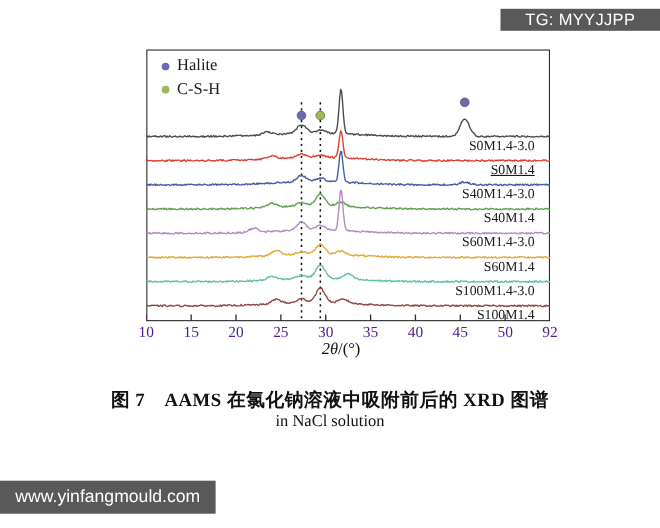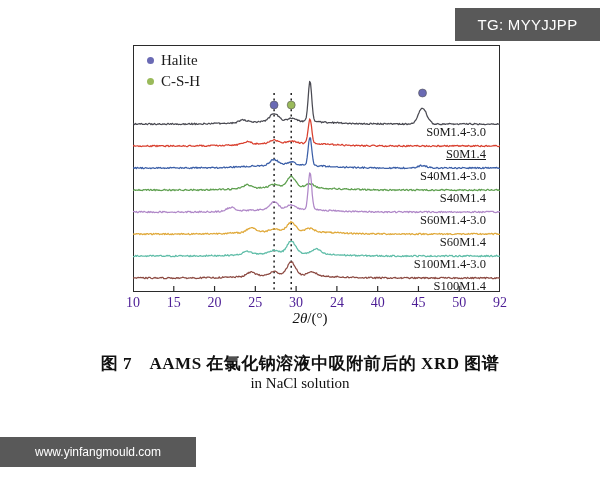--- a/index.html
+++ b/index.html
@@ -5,30 +5,30 @@
   html,body{margin:0;padding:0;}
   body{
     width:600px;height:480px;position:relative;overflow:hidden;
     background:#ffffff;
     font-family:"Liberation Serif", serif;
   }
   #page{position:absolute;inset:0;}
 
   
   .tag{
-    position:absolute;left:455px;top:8px;width:145px;height:33px;
+    position:absolute;left:455px;top:8px;width:145px;height:20px;
     background:#595959;color:#ffffff;
     font-family:"Liberation Sans", sans-serif;font-size:15px;
     display:flex;align-items:center;justify-content:center;letter-spacing:.3px;
   }
   
   .watermark{
     position:absolute;left:0px;top:437px;width:196px;height:30px;
     background:#595959;color:#ffffff;
-    font-family:"Liberation Sans", sans-serif;font-size:12px;
+    font-family:"Liberation Sans", sans-serif;font-size:16px;
     display:flex;align-items:center;justify-content:center;
   }
 
   
   .figure{position:absolute;left:16px;top:0;width:588px;height:480px;}
   .plot-frame{
     position:absolute;left:117px;top:45px;width:367px;height:247px;
     border:1.4px solid #2b2b2b;background:#ffffff;box-sizing:border-box;
   }
   .plot-svg{position:absolute;left:117px;top:45px;width:367px;height:247px;}
@@ -122,21 +122,21 @@
         <div class="curve-label" style="right: 118px; top: 235px;">S60M1.4</div>
         <div class="curve-label" style="right: 118px; top: 257px;">S100M1.4-3.0</div>
         <div class="curve-label" style="right: 118px; top: 279px;">S100M1.4</div>
       </div>
     <div id="xtick-labels">
         <div class="xtick-label" style="left: 117px; top: 295px;">10</div>
         <div class="xtick-label" style="left: 157.778px; top: 295px;">15</div>
         <div class="xtick-label" style="left: 198.556px; top: 295px;">20</div>
         <div class="xtick-label" style="left: 239.333px; top: 295px;">25</div>
         <div class="xtick-label" style="left: 280.111px; top: 295px;">30</div>
-        <div class="xtick-label" style="left: 320.889px; top: 295px;">24</div>
+        <div class="xtick-label" style="left: 320.889px; top: 295px;">35</div>
         <div class="xtick-label" style="left: 361.667px; top: 295px;">40</div>
         <div class="xtick-label" style="left: 402.444px; top: 295px;">45</div>
         <div class="xtick-label" style="left: 443.222px; top: 295px;">50</div>
         <div class="xtick-label" style="left: 484px; top: 295px;">92</div>
       </div>
 
     <div class="xaxis-title">
       <span>2<i>θ</i><span class="unit">/(°)</span></span>
     </div>
   </div>

